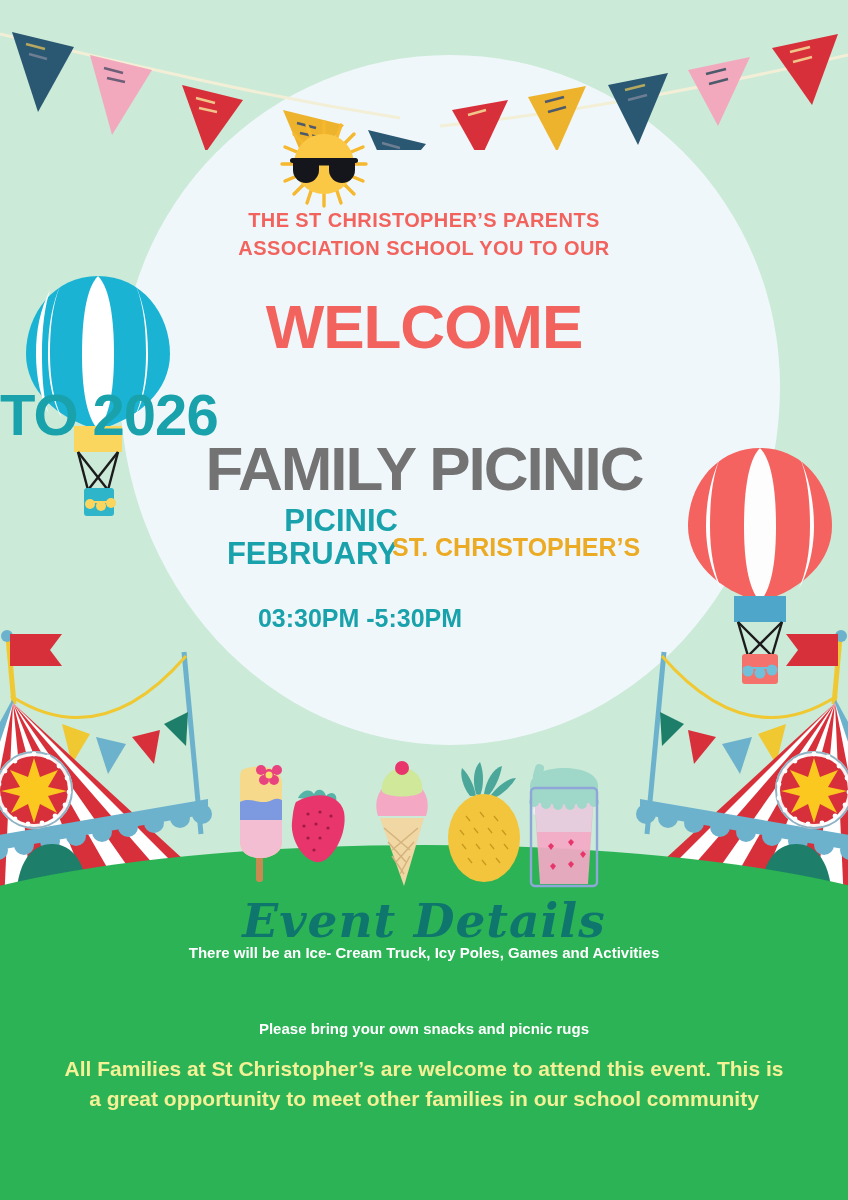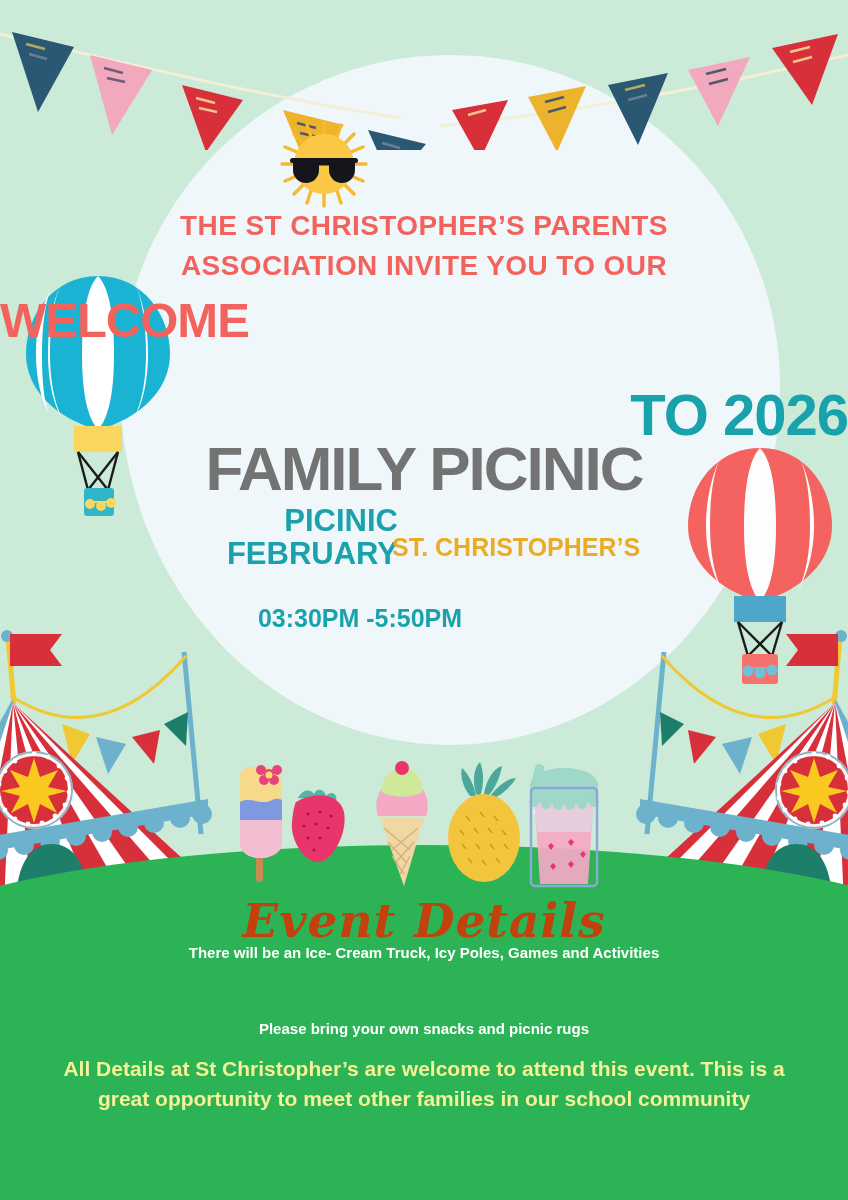--- a/index.html
+++ b/index.html
@@ -52,35 +52,36 @@
 
   
   .text-layer{position:absolute;inset:0;z-index:8;}
 
   .invite{
     position:absolute;
     left:0;right:0;top:206px;
     text-align:center;
     color:#f2635e;
     font-weight:bold;
-    font-size:28px;
+    font-size:20px;
     letter-spacing:.4px;
     line-height:1.42;
   }
   .welcome{
     position:absolute;left:0;right:0;top:296px;
+    text-align:center;
     color:#f2635e;
     font-weight:bold;
-    font-size:49px;
+    font-size:62px;
     letter-spacing:-1px;
     line-height:1;
   }
   .to-year{
     position:absolute;left:0;right:0;top:386px;
-    text-align:right;
+    text-align:left;
     color:#19a2ab;
     font-weight:bold;
     font-size:58px;
     letter-spacing:-1px;
     line-height:1;
   }
   .picinic{
     position:absolute;left:0;right:0;top:438px;
     text-align:center;
     color:#737373;
@@ -115,21 +116,21 @@
     position:absolute;left:150px;top:604px;width:420px;
     text-align:center;
     color:#19a2ab;
     font-weight:bold;
     font-size:25px;
   }
 
   .event-details-title{
     position:absolute;left:0;right:0;top:893px;
     text-align:center;
-    color:#c2410c;
+    color:#0f766e;
     font-family:"DejaVu Serif", serif;
     font-style:italic;
     font-weight:bold;
     font-size:47px;
     letter-spacing:1px;
   }
   .detail-line{
     position:absolute;left:0;right:0;
     text-align:center;
     color:#ffffff;
@@ -516,37 +517,37 @@
         <path d="M340 106 l 3 -3 3 3 -3 4 z"></path>
       </g>
       <rect x="303" y="30" width="66" height="98" rx="4" fill="none" stroke="#8ea6d8" stroke-width="2.4"></rect>
     </g>
   </svg>
 
   <div class="text-layer">
 
     <div class="invite">
       <div>THE ST CHRISTOPHER’S PARENTS</div>
-      <div>ASSOCIATION INVITE YOU TO OUR</div>
+      <div>ASSOCIATION SCHOOL YOU TO OUR</div>
     </div>
 
     <div class="welcome">WELCOME</div>
     <div class="to-year">TO 2026</div>
     <div class="picinic">FAMILY PICINIC</div>
 
     <div class="when">
       <span class="day">PICINIC</span>
       <span class="month">FEBRUARY</span>
     </div>
 
     <div class="where">
       <div>ST. CHRISTOPHER’S</div>
     </div>
 
-    <div class="time">03:30PM -5:50PM</div>
+    <div class="time">03:30PM -5:30PM</div>
 
     <div class="event-details-title">Event Details</div>
     <div class="detail-line detail-1">There will be an Ice- Cream Truck, Icy Poles, Games and Activities</div>
     <div class="detail-line detail-2">Please bring your own snacks and picnic rugs</div>
-    <div class="closing">All Details at St Christopher’s are welcome to attend this event. This is a great opportunity to meet other families in our school community</div>
+    <div class="closing">All Families at St Christopher’s are welcome to attend this event. This is a great opportunity to meet other families in our school community</div>
 
   </div>
 </div>
 
 </body></html>

